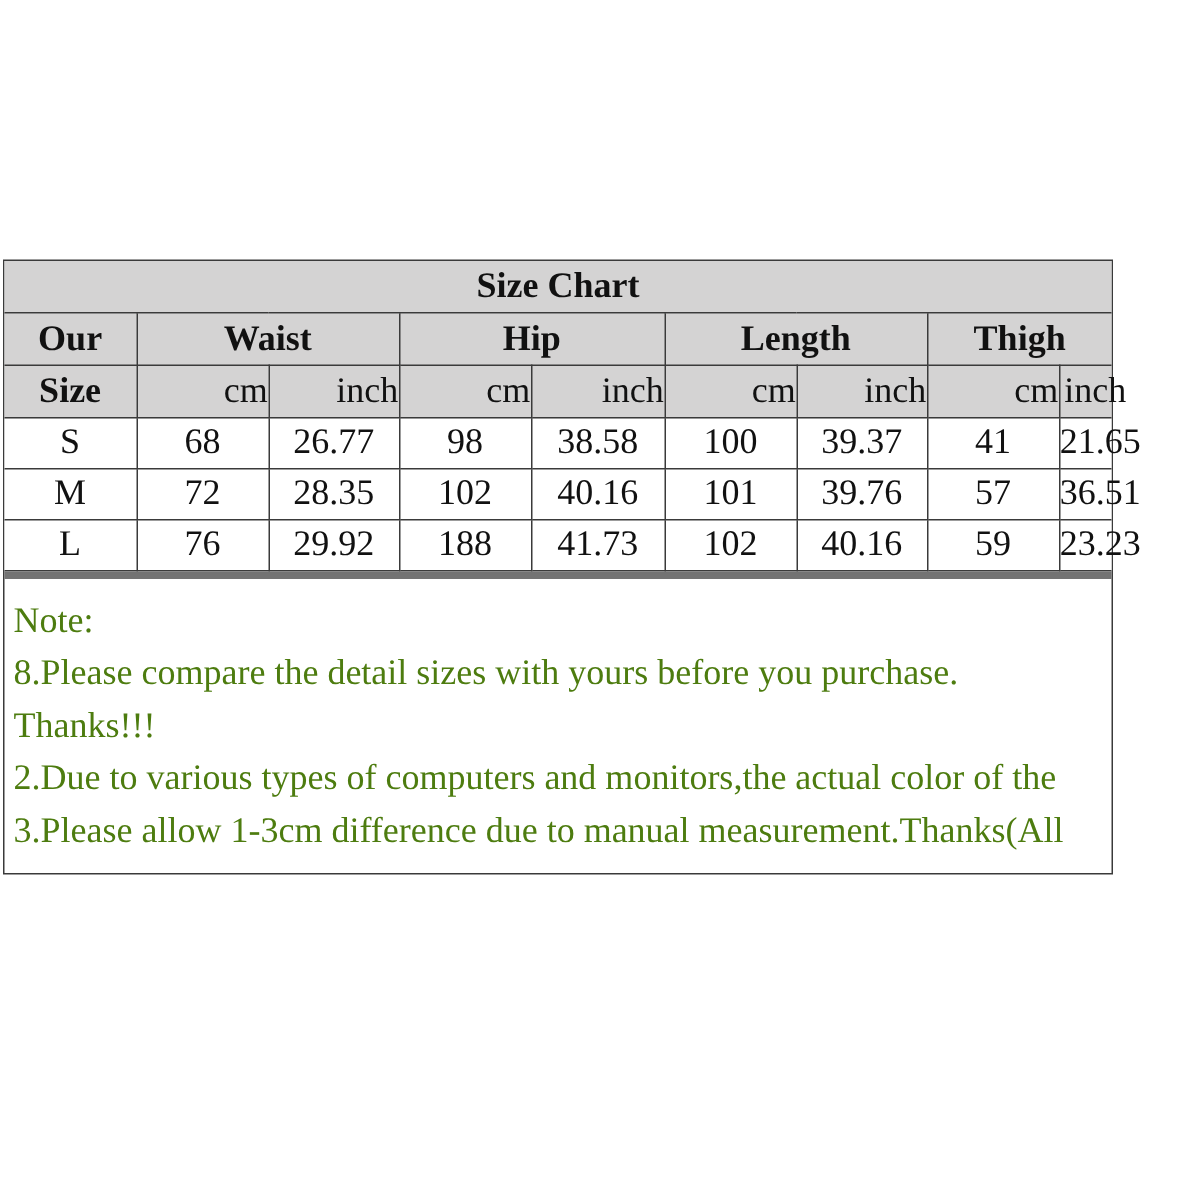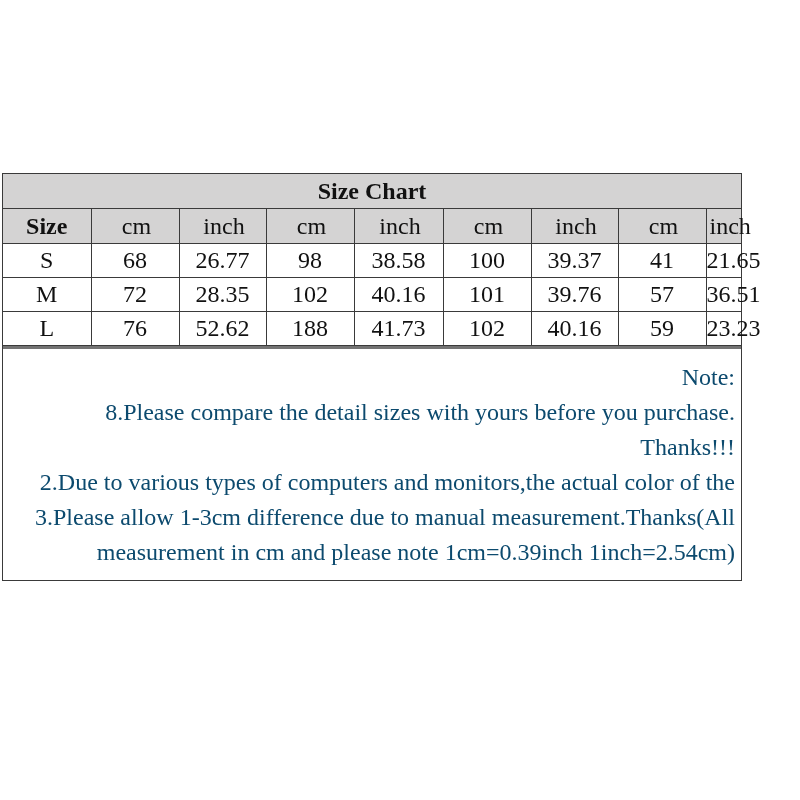--- a/index.html
+++ b/index.html
@@ -6,23 +6,23 @@
   body { width:800px; height:800px; position:relative; overflow:hidden; font-family:"Liberation Serif", serif; }
   .wrap { position:absolute; left:2px; top:173px; width:740px; border:1px solid #3a3a3a; box-sizing:border-box; }
   table { border-collapse:collapse; width:100%; table-layout:fixed; }
   td { border:1px solid #3a3a3a; padding:0; font-size:24px; color:#111; height:33px; line-height:33px; }
   tr:first-child td { border-top:none; }
   td:first-child { border-left:none; }
   td:last-child { border-right:none; }
   .title { background:#d4d3d3; font-weight:bold; text-align:center; height:34px; }
   .grp { background:#d4d3d3; font-weight:bold; text-align:center; }
   .size-h { background:#d4d3d3; font-weight:bold; text-align:center; line-height:34px; }
-  .unit { background:#d4d3d3; text-align:center; padding-left:3px; }
+  .unit { background:#d4d3d3; text-align:right; padding-left:3px; }
   .cell { text-align:center; background:#fff; }
-  .notes { border-top:3px solid #737373; color:#0c4a6e; text-align:right; font-size:24px; line-height:35px; padding:11px 6px 10px; }
+  .notes { border-top:5px solid #737373; color:#4d7c0f; text-align:left; font-size:24px; line-height:35px; padding:11px 6px 10px; }
   .notes div { white-space:nowrap; }
 </style>
 </head>
 <body>
 
 <div class="wrap">
   <table>
     <colgroup>
       <col style="width:88px">
         <col style="width:88px">
@@ -30,20 +30,27 @@
         <col style="width:88px">
         <col style="width:89px">
         <col style="width:88px">
         <col style="width:87px">
         <col style="width:88px">
         <col>
     </colgroup>
     <tbody>
         <tr>
       <td class="title" colspan="9">Size Chart</td>
+    </tr>
+    <tr>
+      <td class="size-h">Our</td>
+      <td class="grp" colspan="2">Waist</td>
+      <td class="grp" colspan="2">Hip</td>
+      <td class="grp" colspan="2">Length</td>
+      <td class="grp" colspan="2">Thigh</td>
     </tr>
     <tr>
       <td class="size-h">Size</td>
       <td class="unit">cm</td>
       <td class="unit">inch</td>
       <td class="unit">cm</td>
       <td class="unit">inch</td>
       <td class="unit">cm</td>
       <td class="unit">inch</td>
       <td class="unit">cm</td>
@@ -67,31 +74,30 @@
       <td class="cell">102</td>
       <td class="cell">40.16</td>
       <td class="cell">101</td>
       <td class="cell">39.76</td>
       <td class="cell">57</td>
       <td class="cell">36.51</td>
     </tr>
     <tr>
       <td class="cell">L</td>
       <td class="cell">76</td>
-      <td class="cell">52.62</td>
+      <td class="cell">29.92</td>
       <td class="cell">188</td>
       <td class="cell">41.73</td>
       <td class="cell">102</td>
       <td class="cell">40.16</td>
       <td class="cell">59</td>
       <td class="cell">23.23</td>
     </tr>
   </tbody>
     </table>
   <div class="notes">
     <div>Note:</div>
     <div>8.Please compare the detail sizes with yours before you purchase.</div>
     <div>Thanks!!!</div>
     <div>2.Due to various types of computers and monitors,the actual color of the</div>
     <div>3.Please allow 1-3cm difference due to manual measurement.Thanks(All</div>
-    <div>measurement in cm and please note 1cm=0.39inch 1inch=2.54cm)</div>
   </div>
 </div>
 
 </body></html>

